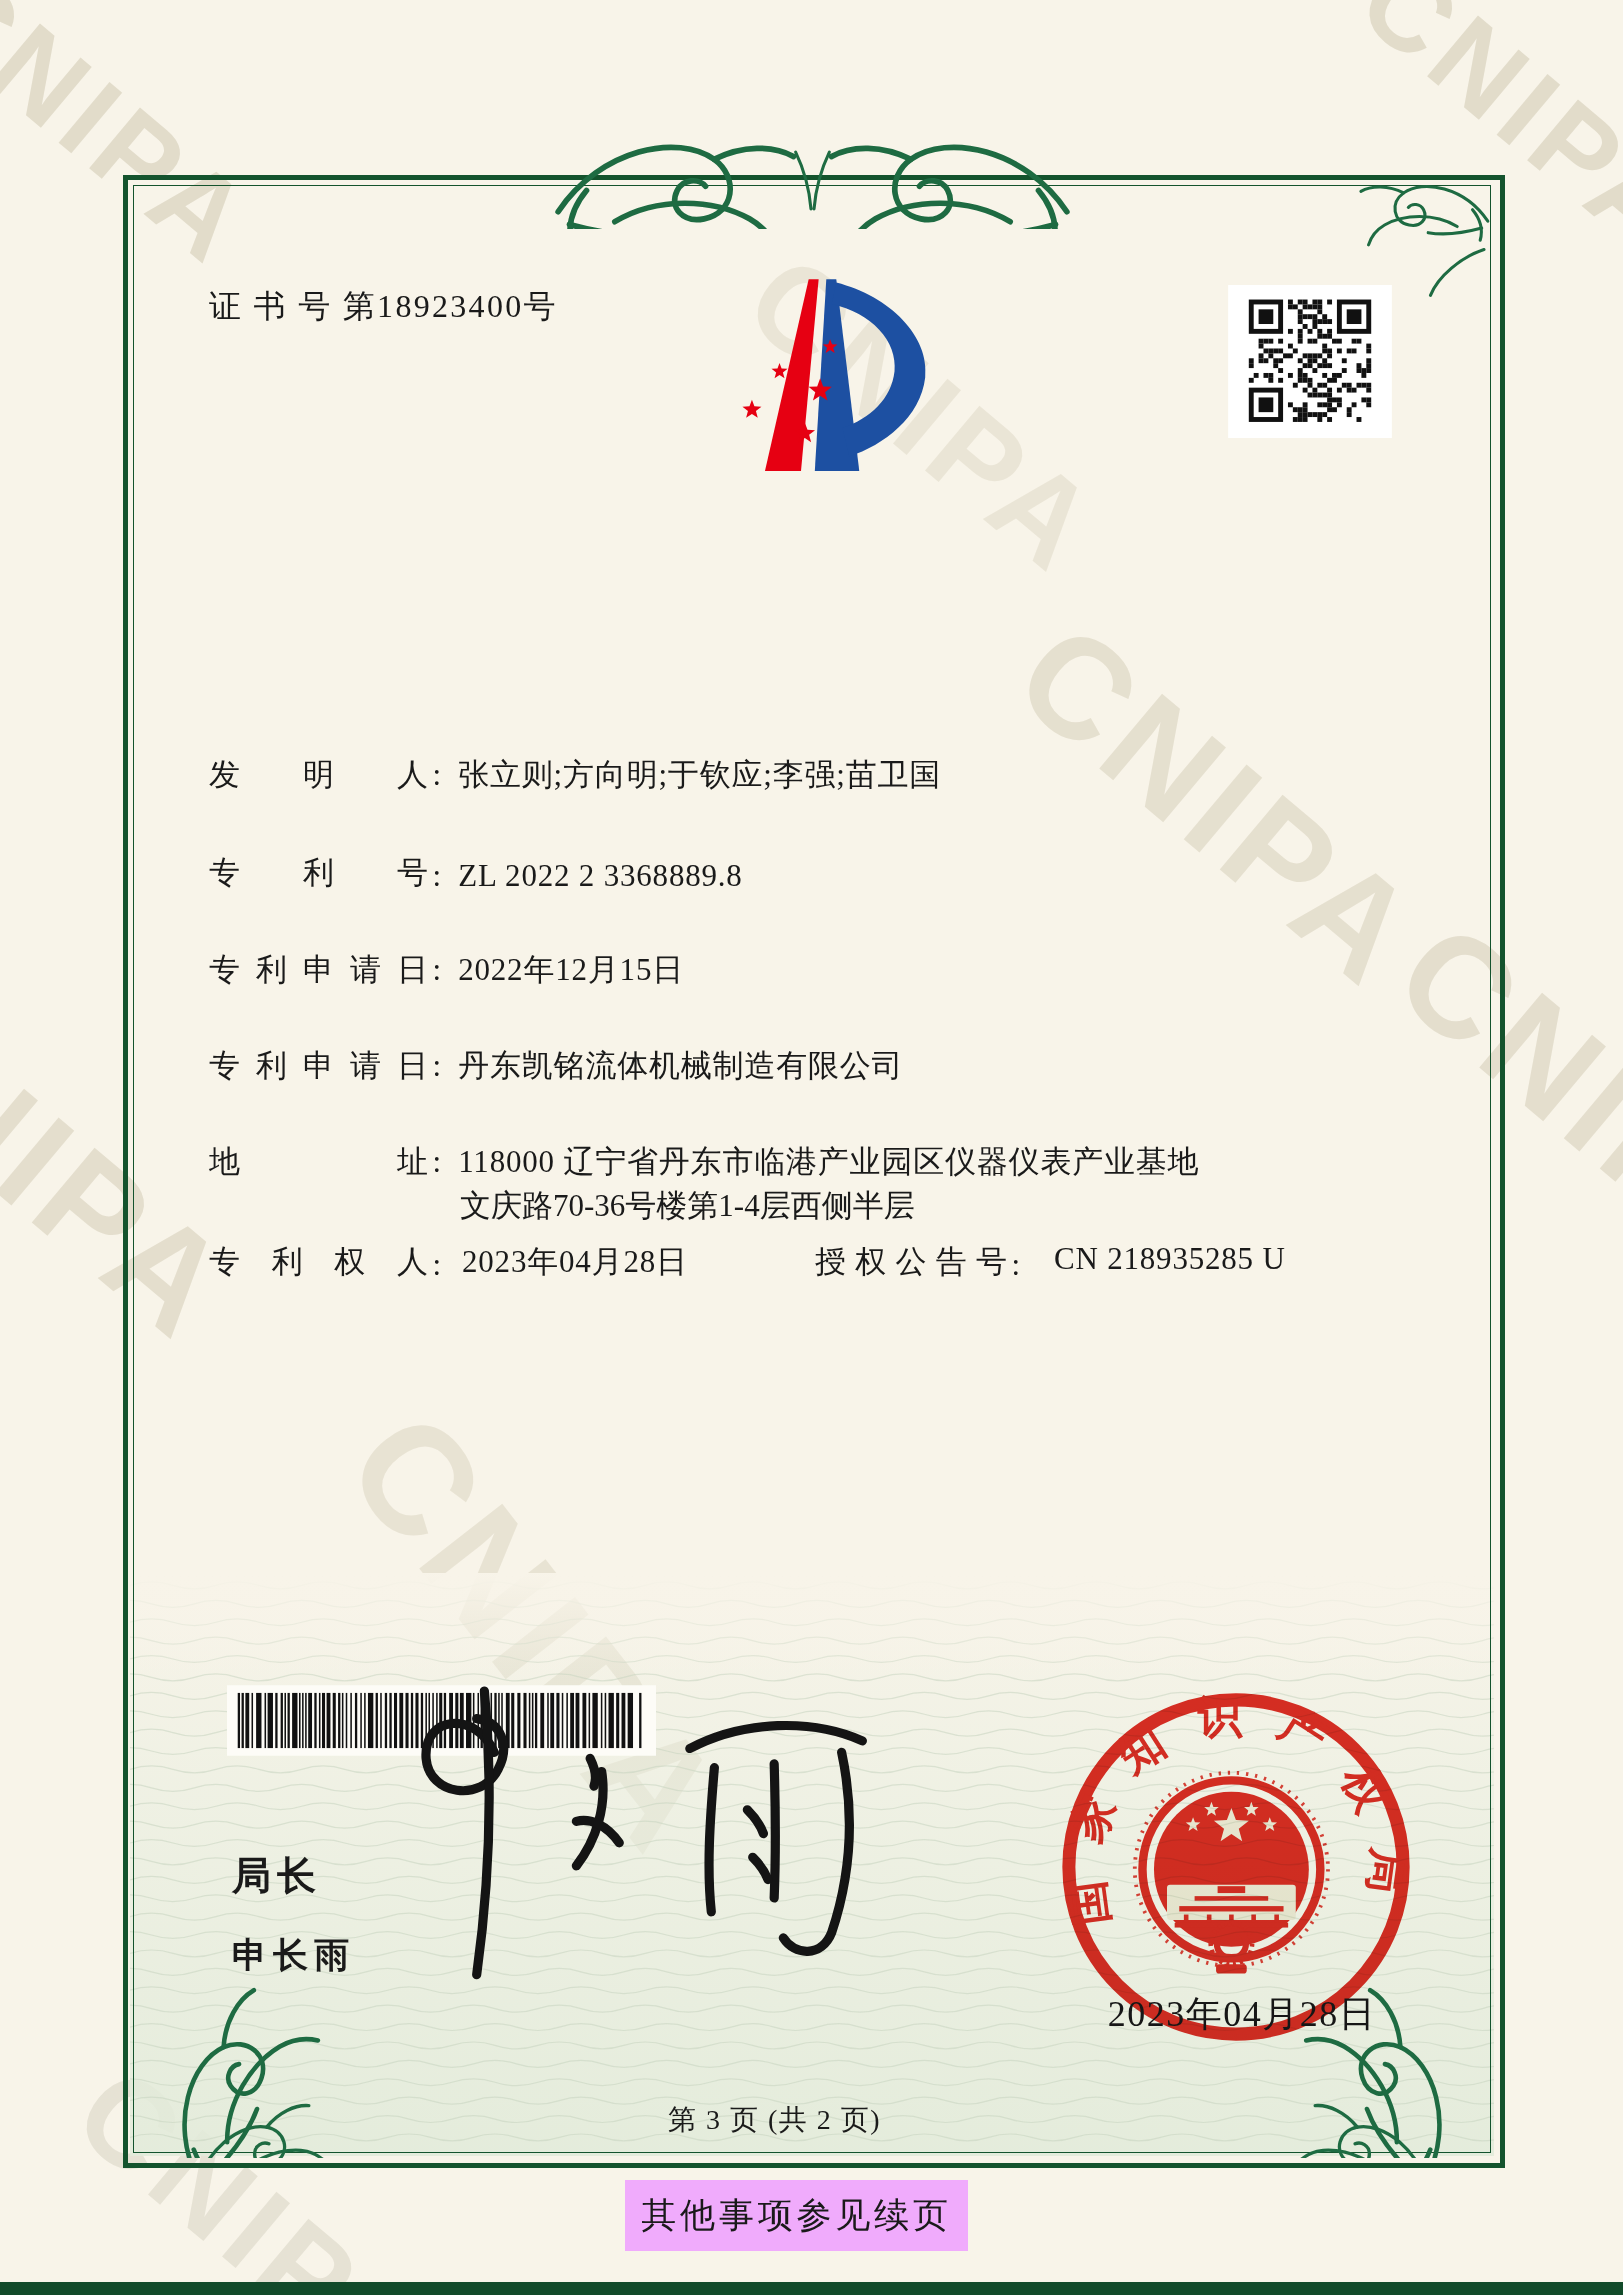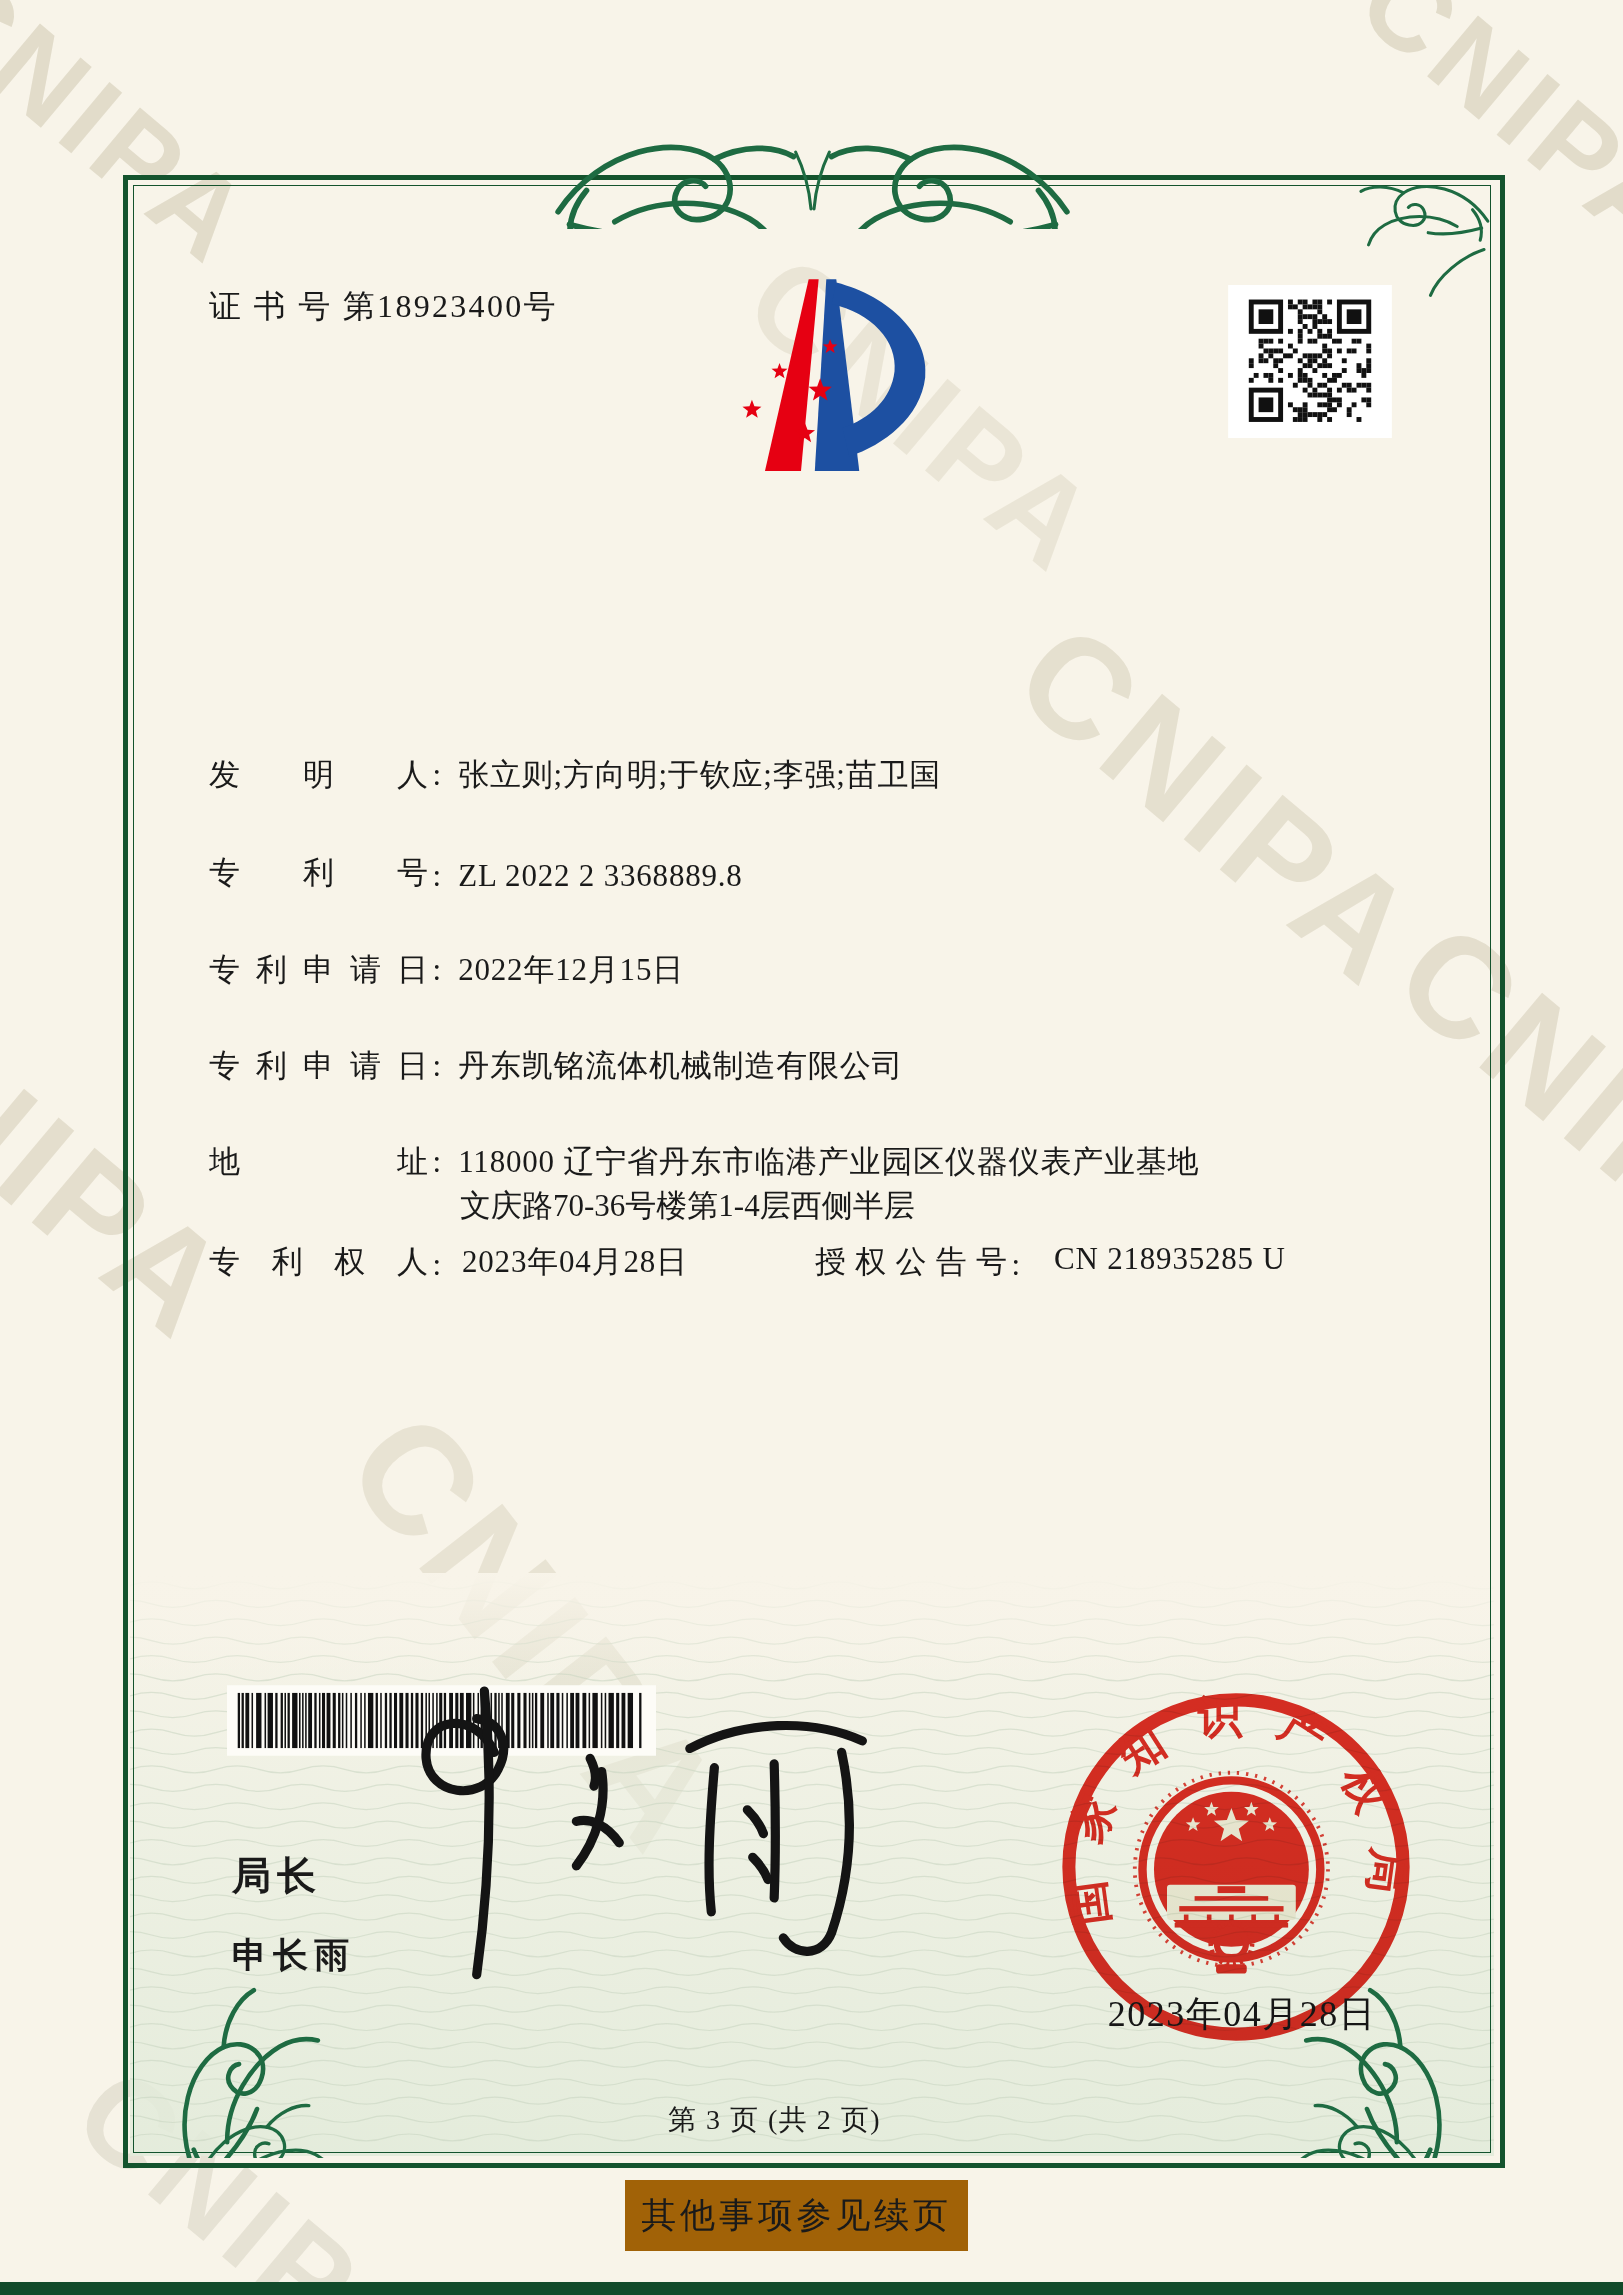--- a/index.html
+++ b/index.html
@@ -44,21 +44,21 @@
   .grant-row .g-label2 .just{width:192px;}
   .grant-row .g-value2{position:absolute;left:845px;letter-spacing:0.8px;}
   .paras{left:209px;top:1308px;width:1214px;z-index:4;}
   .paras p{margin:0 0 10.7px 0;font-size:31px;line-height:42px;text-indent:61px;text-align:justify;letter-spacing:0.8px;}
   .director-title{left:232px;top:1849px;font-size:39px;font-weight:700;letter-spacing:6.1px;
     font-family:"Liberation Sans","DejaVu Sans",sans-serif;z-index:5;}
   .director-name{left:232px;top:1932px;font-size:35px;font-weight:700;letter-spacing:6.1px;
     font-family:"Liberation Sans","DejaVu Sans",sans-serif;z-index:5;}
   .seal-date{left:1062px;top:1990px;width:360px;text-align:center;font-size:36px;letter-spacing:1.5px;color:#161616;z-index:7;}
   .footer-page{left:0;top:2101px;width:1549px;text-align:center;font-size:28px;letter-spacing:1.5px;z-index:5;}
-  .cont-box{left:625px;top:2180px;width:343px;height:71px;background:#a16207;z-index:4;}
+  .cont-box{left:625px;top:2180px;width:343px;height:71px;background:#f0abfc;z-index:4;}
   .cont-box div{width:100%;text-align:center;line-height:71px;font-size:35px;letter-spacing:3.8px;}
   
   #sealSvg{left:1052px;top:1679px;z-index:6;mix-blend-mode:multiply;}
   #sealSvg text{font-family:"Liberation Serif","DejaVu Serif",serif;font-weight:700;}
   .ring-text{font-size:58px;letter-spacing:42px;fill:#dd2218;}
   #sigSvg{left:360px;top:1668px;z-index:5;}
   #sigSvg path{stroke:#141414;stroke-width:12;fill:none;stroke-linecap:round;stroke-linejoin:round;}
   #bcWrap{left:227px;top:1685px;z-index:5;}
   #qrWrap{left:1228px;top:285px;z-index:4;}
   #logoSvg{left:686px;top:270px;z-index:4;}

